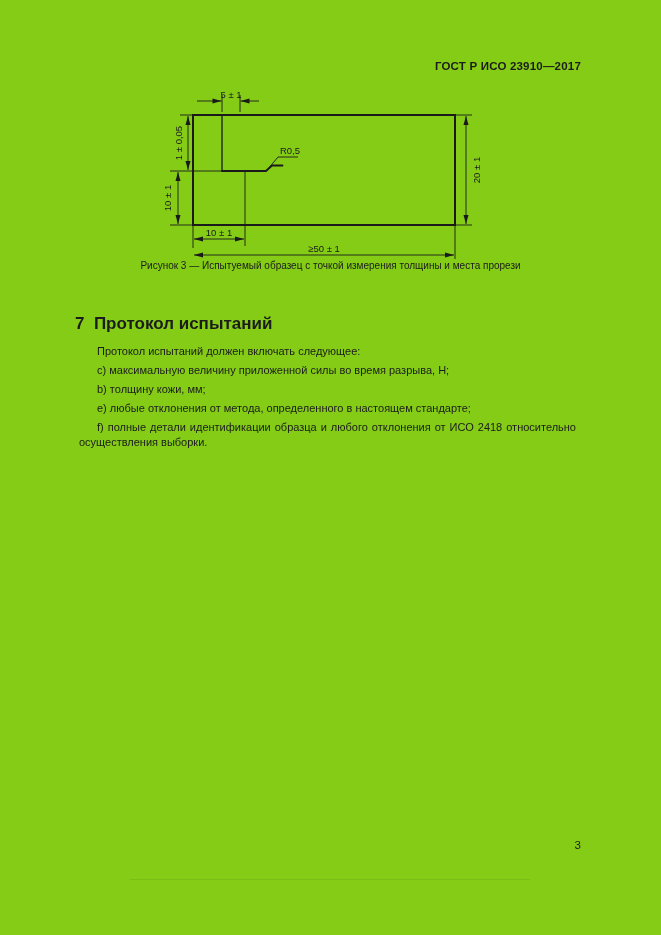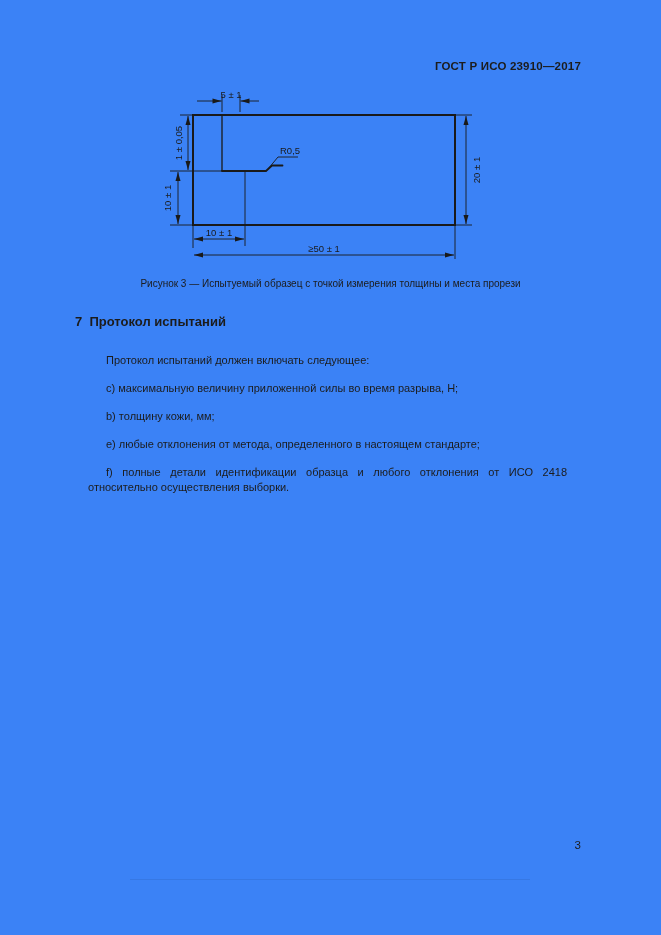--- a/index.html
+++ b/index.html
@@ -1,21 +1,21 @@
 <!DOCTYPE html>
 <html lang="ru"><head>
 <meta charset="utf-8">
 <style>
   html,body { margin:0; padding:0; background:#9a9a9a; }
   .page {
     position: relative;
     width: 661px;
     height: 935px;
     margin: 0 auto;
-    background: #3b82f6;
+    background: #84cc16;
     font-family: "Liberation Sans", sans-serif;
     color: #1c1c1c;
     overflow: hidden;
   }
   .header {
     position: absolute;
     top: 60px;
     right: 80px;
     font-size: 11.5px;
     font-weight: bold;
@@ -26,45 +26,45 @@
     top: 0;
     left: 0;
   }
   .figure-svg text {
     font-family: "Liberation Sans", sans-serif;
     font-size: 9.5px;
     fill: #1a1a1a;
   }
   .caption {
     position: absolute;
-    top: 278px;
+    top: 260px;
     left: 0;
     width: 100%;
     text-align: center;
     font-size: 10px;
   }
   .section-heading {
     position: absolute;
     top: 314px;
     left: 75px;
-    font-size: 13px;
+    font-size: 17px;
     font-weight: bold;
     white-space: pre-wrap;
   }
   .body-text {
     position: absolute;
     top: 340px;
     left: 75px;
     width: 505px;
     font-size: 11px;
     line-height: 15px;
     text-align: justify;
   }
   .body-text p {
-    margin: 13px;
+    margin: 4px;
     text-indent: 18px;
   }
   .page-number {
     position: absolute;
     top: 839px;
     right: 80px;
     font-size: 11.5px;
   }
   .scan-line {
     position: absolute;

